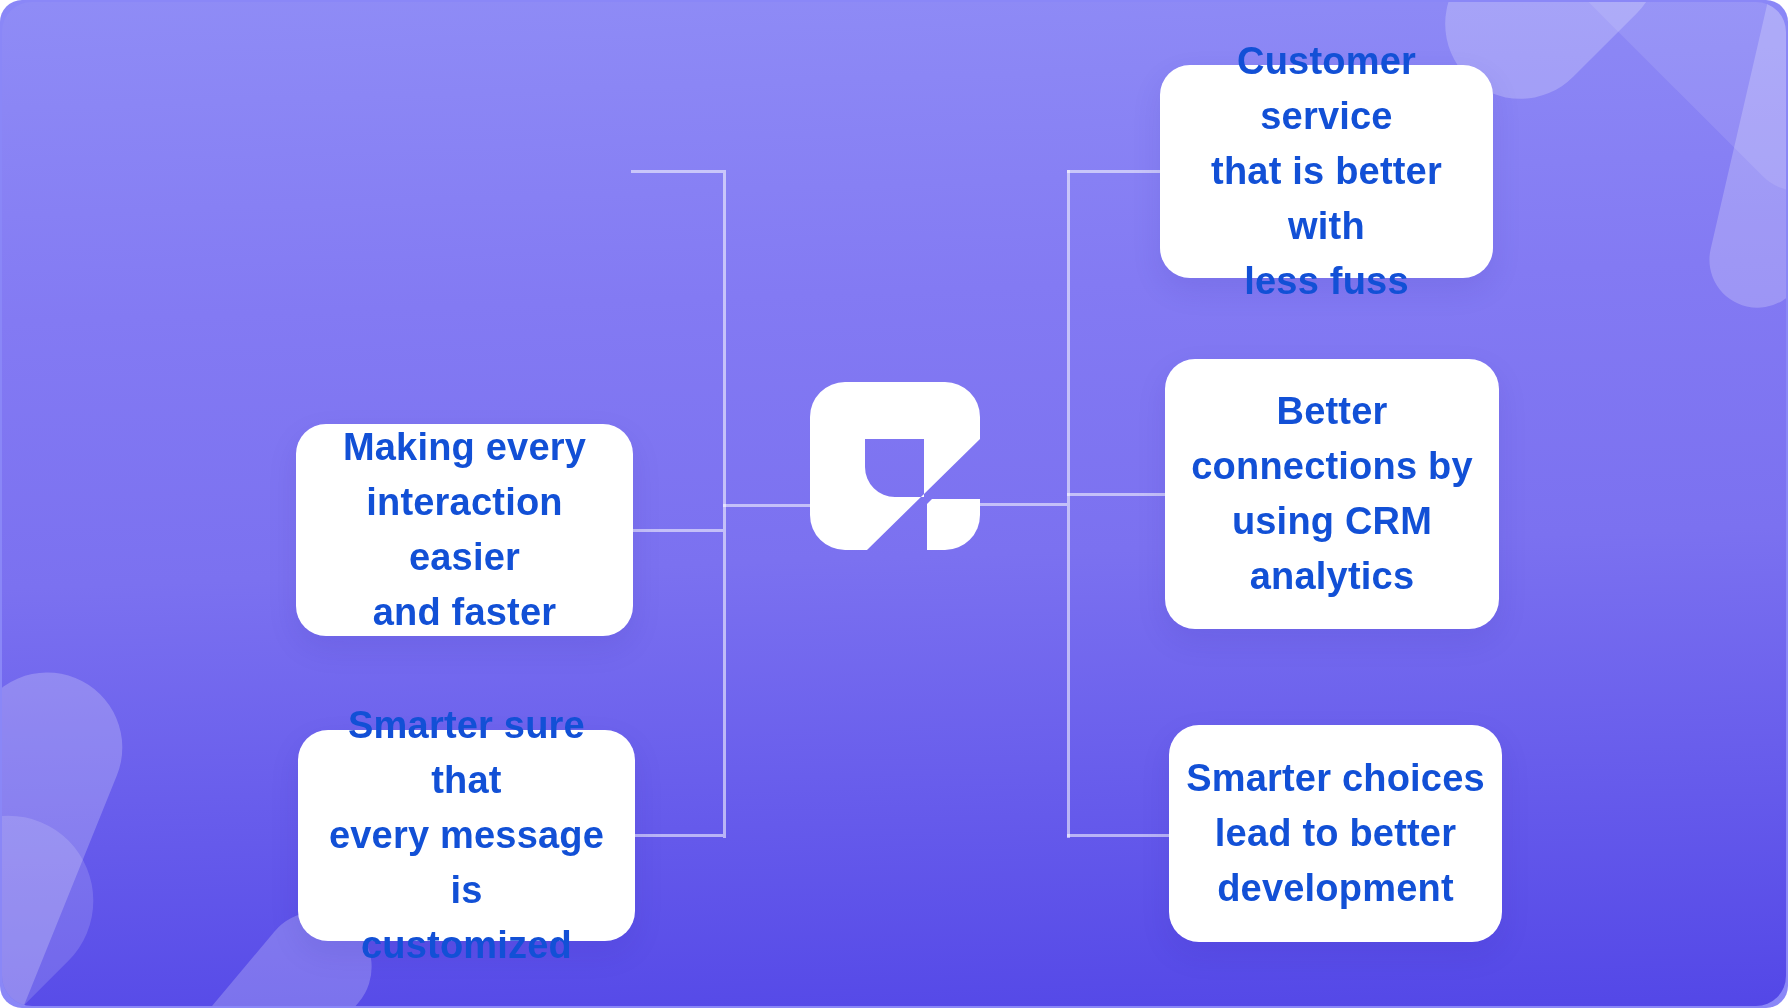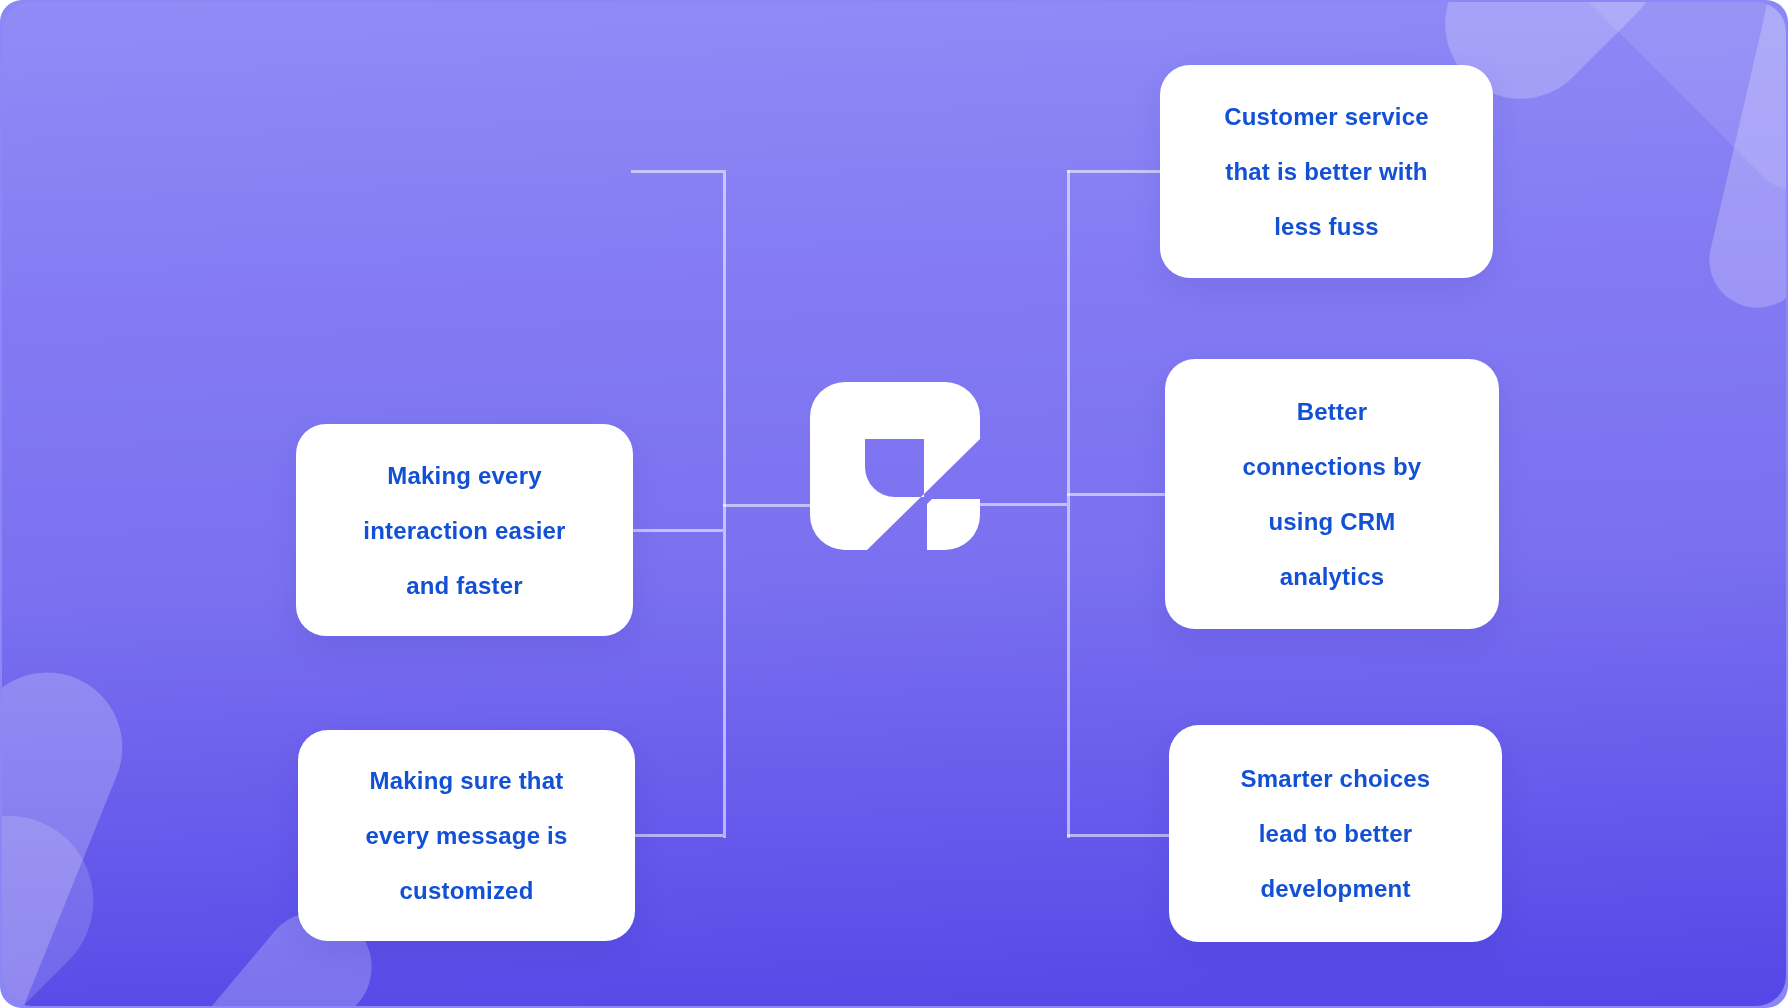--- a/index.html
+++ b/index.html
@@ -48,21 +48,21 @@
   .card{
     position:absolute;
     background:var(--card-bg,#ffffff);
     border-radius:30px;
     display:flex;align-items:center;justify-content:center;
     text-align:center;
     box-shadow:0 12px 30px rgba(42,32,150,0.10);
   }
   .card-text{
     color:var(--accent-text,#1250d6);
-    font-size:24px;
+    font-size:38px;
     line-height:55px;
     font-weight:700;
     letter-spacing:0.2px;
     white-space:pre-line;
     padding:10px 16px;
   }
   .logo{position:absolute;left:808px;top:380px;width:170px;height:168px;}
 </style>
 </head>
 <body>
@@ -89,21 +89,21 @@
       <div class="line" style="left:1065px;top:491px;width:100px;height:3px"></div>
       <div class="line" style="left:1065px;top:832px;width:104px;height:3px"></div>
       <div class="line" style="left:976px;top:501px;width:89px;height:3px"></div>
 
       <div class="card" style="left:294px;top:422px;width:337px;height:212px">
         <div class="card-text">Making every
 interaction easier
 and faster</div>
       </div>
       <div class="card" style="left:296px;top:728px;width:337px;height:211px">
-        <div class="card-text">Making sure that
+        <div class="card-text">Smarter sure that
 every message is
 customized</div>
       </div>
 
       <div class="card" style="left:1158px;top:63px;width:333px;height:213px">
         <div class="card-text">Customer service
 that is better with
 less fuss</div>
       </div>
       <div class="card" style="left:1167px;top:723px;width:333px;height:217px">

